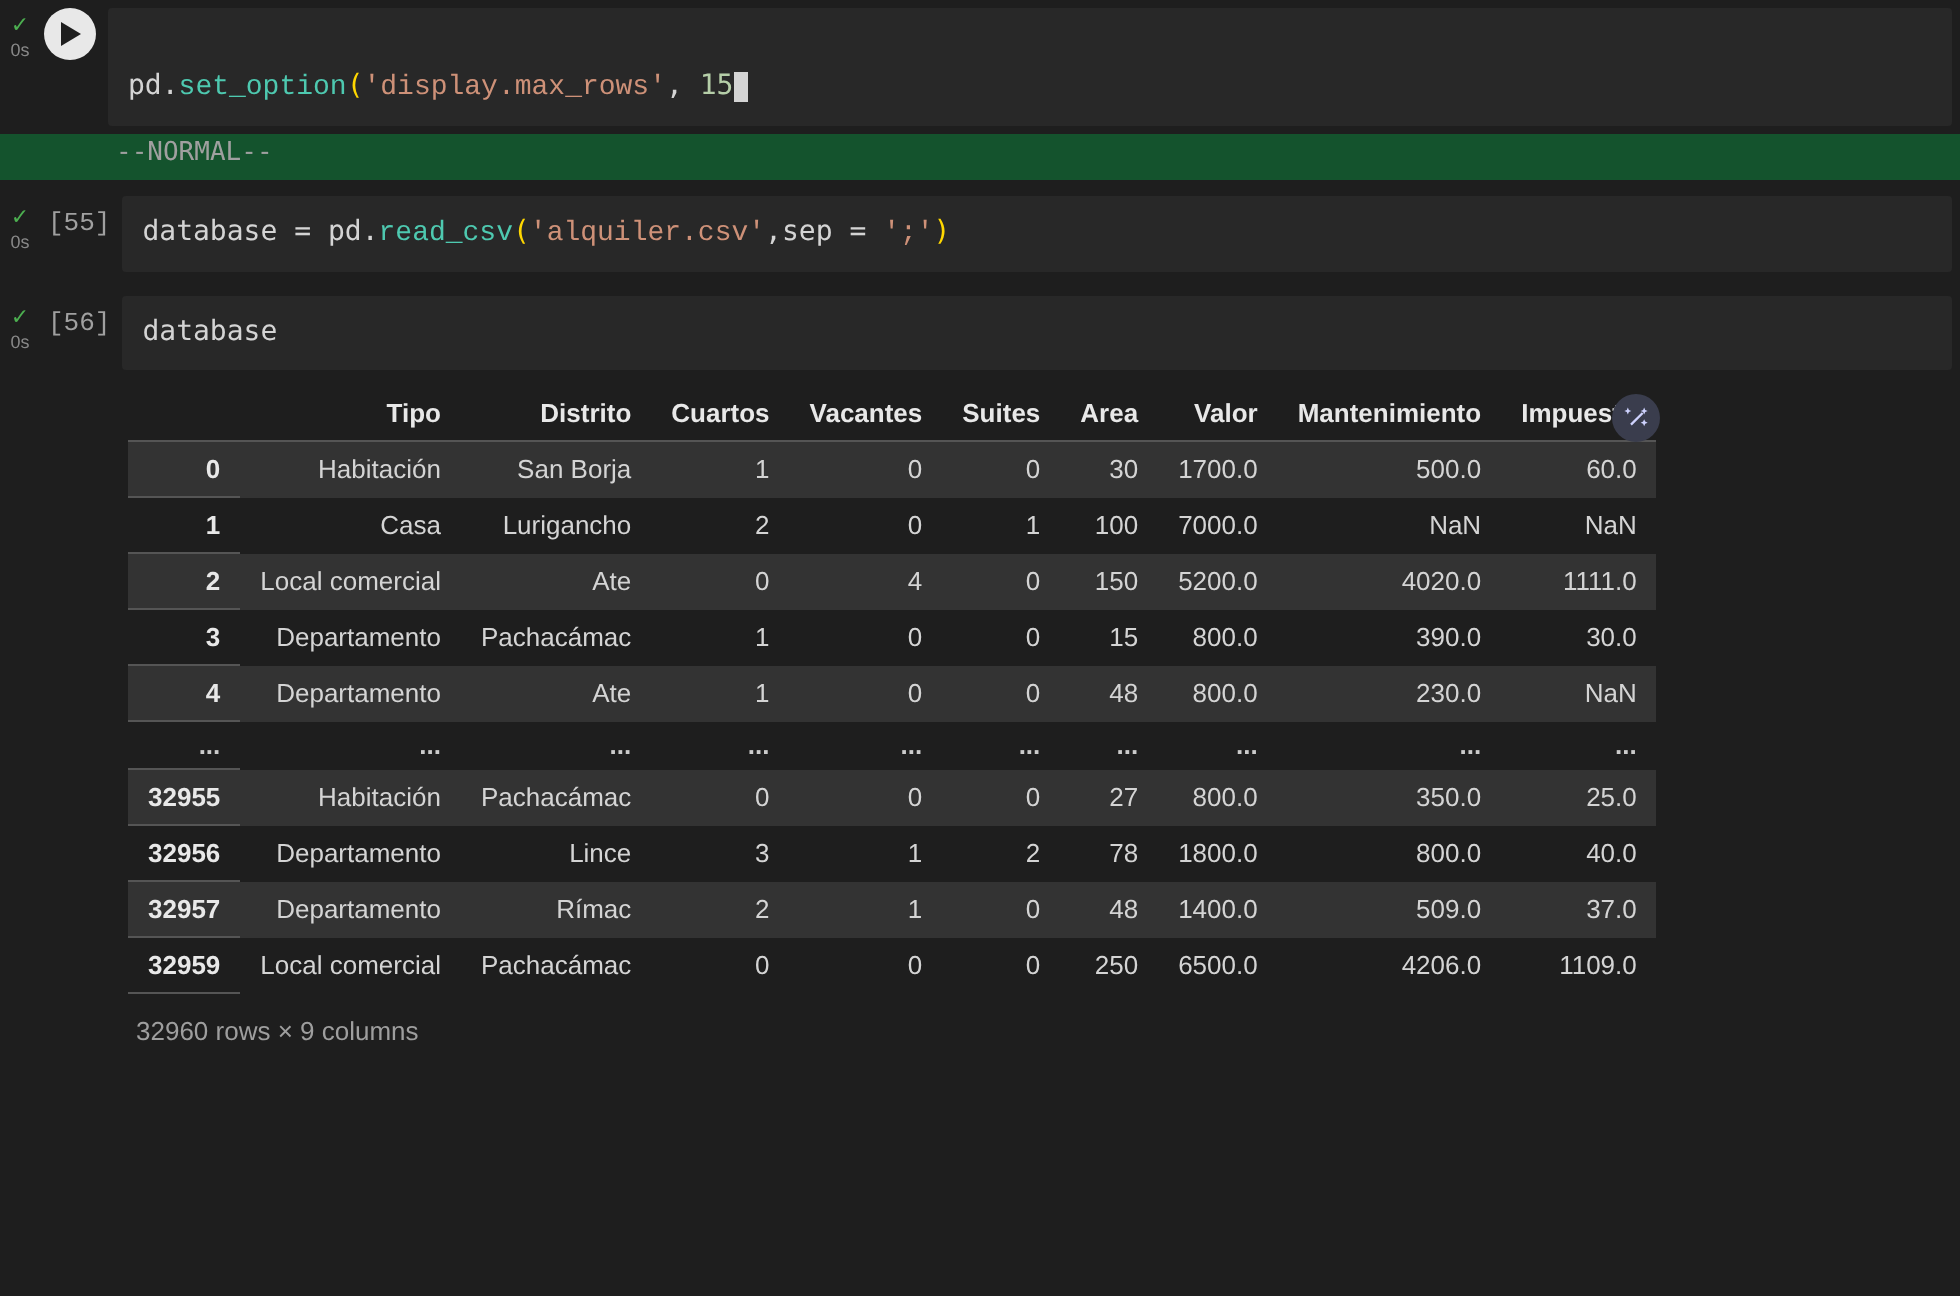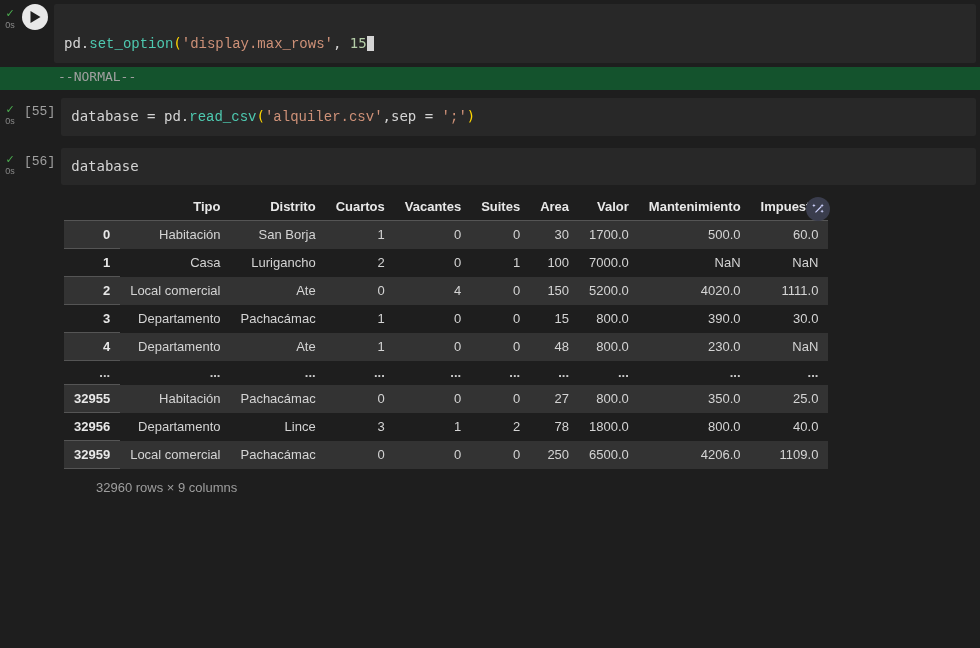--- a/index.html
+++ b/index.html
@@ -143,21 +143,20 @@
     display: flex;
     align-items: center;
     justify-content: center;
     cursor: pointer;
   }
   .magic-btn svg { fill: #cfd3ff; }
   .shape-info {
     color: #9e9e9e;
     font-size: 13px;
     padding: 8px 0 0 4px;
-    margin-left: 28px;
   }
   .cell-sep { height: 6px; }
 </style>
 </head>
 <body>
 
 <div class="cell">
   <div class="gutter">
     <span class="check">✓</span>
     <span class="time">0s</span>
@@ -322,20 +321,32 @@
               <td>Lince</td>
               <td>3</td>
               <td>1</td>
               <td>2</td>
               <td>78</td>
               <td>1800.0</td>
               <td>800.0</td>
               <td>40.0</td>
             </tr>
             <tr class="data-row">
+              <th class="idx">32957</th>
+              <td>Departamento</td>
+              <td>Rímac</td>
+              <td>2</td>
+              <td>1</td>
+              <td>0</td>
+              <td>48</td>
+              <td>1400.0</td>
+              <td>509.0</td>
+              <td>37.0</td>
+            </tr>
+            <tr class="data-row">
               <th class="idx">32959</th>
               <td>Local comercial</td>
               <td>Pachacámac</td>
               <td>0</td>
               <td>0</td>
               <td>0</td>
               <td>250</td>
               <td>6500.0</td>
               <td>4206.0</td>
               <td>1109.0</td>

